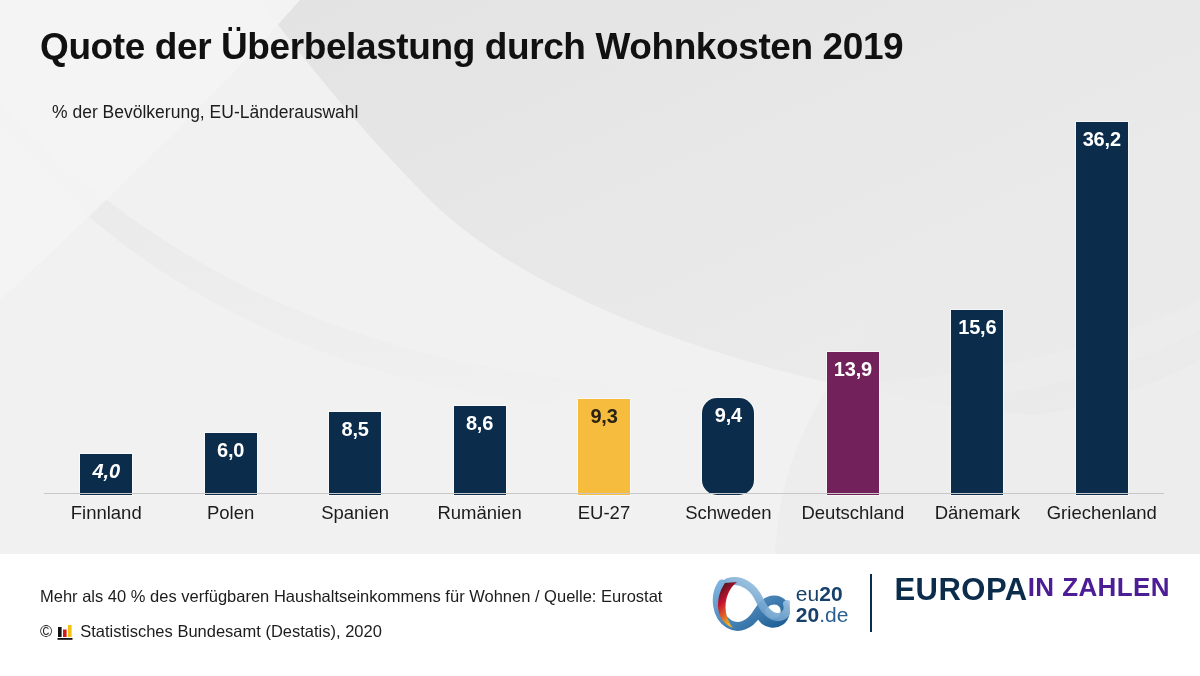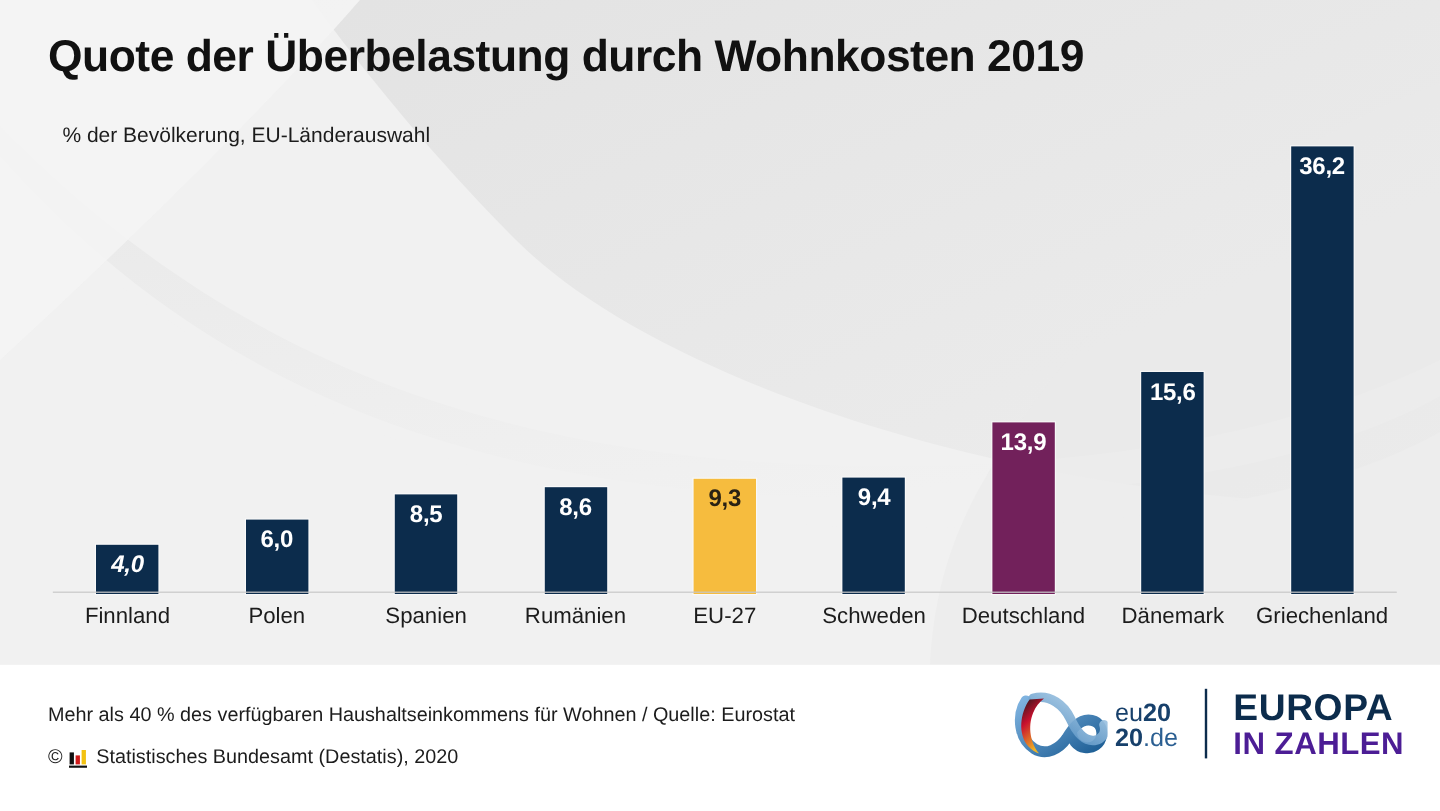--- a/index.html
+++ b/index.html
@@ -179,21 +179,21 @@
   .eu-wordmark .de { font-weight: 400; color: #2b5f92; }
 
   .logo-divider {
     width: 2px;
     height: 58px;
     background: #0c2c4c;
   }
 
   .europa-block {
     display: flex;
-    flex-direction: column;
+    flex-direction: row;
     line-height: 1.02;
   }
   .europa-main {
     font-size: 31px;
     font-weight: 700;
     color: #0c2c4c;
     letter-spacing: 0.5px;
   }
   .europa-sub {
     font-size: 26px;
@@ -251,21 +251,21 @@
           <div class="bar navy" style="height: 88.6133px;">
             <span class="bar-value">8,6</span>
           </div>
         </div>
         <div class="bar-group" style="left: 497.778px; width: 124.444px;">
           <div class="bar yellow" style="height: 95.826px;">
             <span class="bar-value">9,3</span>
           </div>
         </div>
         <div class="bar-group" style="left: 622.222px; width: 124.444px;">
-          <div class="bar navy" style="height: 96.8564px;">
+          <div class="bar navy" style="height: 96.8564px; border-radius: 15px;">
             <span class="bar-value">9,4</span>
           </div>
         </div>
         <div class="bar-group" style="left: 746.667px; width: 124.444px;">
           <div class="bar magenta" style="height: 143.224px;">
             <span class="bar-value">13,9</span>
           </div>
         </div>
         <div class="bar-group" style="left: 871.111px; width: 124.444px;">
           <div class="bar navy" style="height: 185px;">

